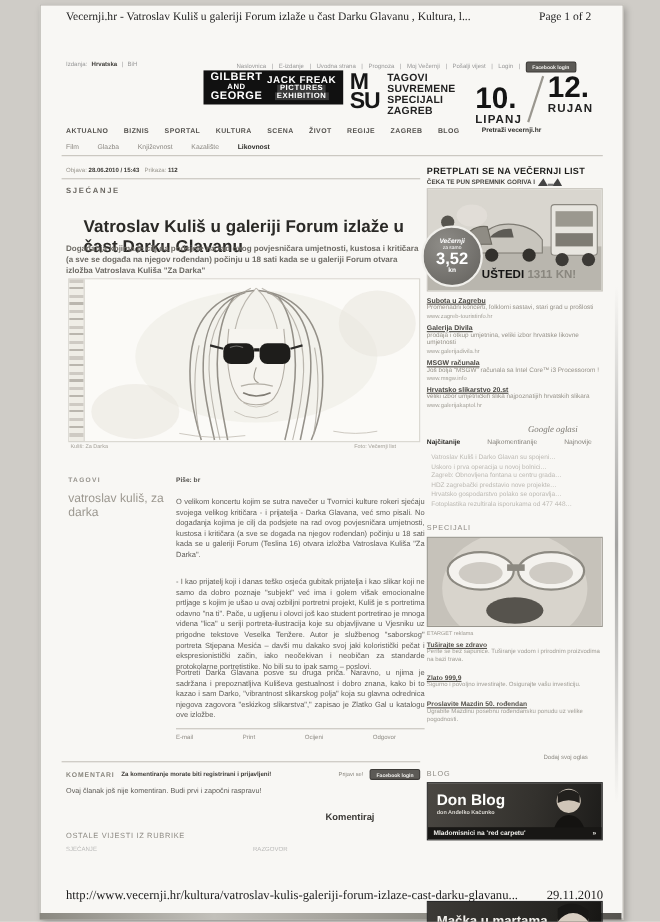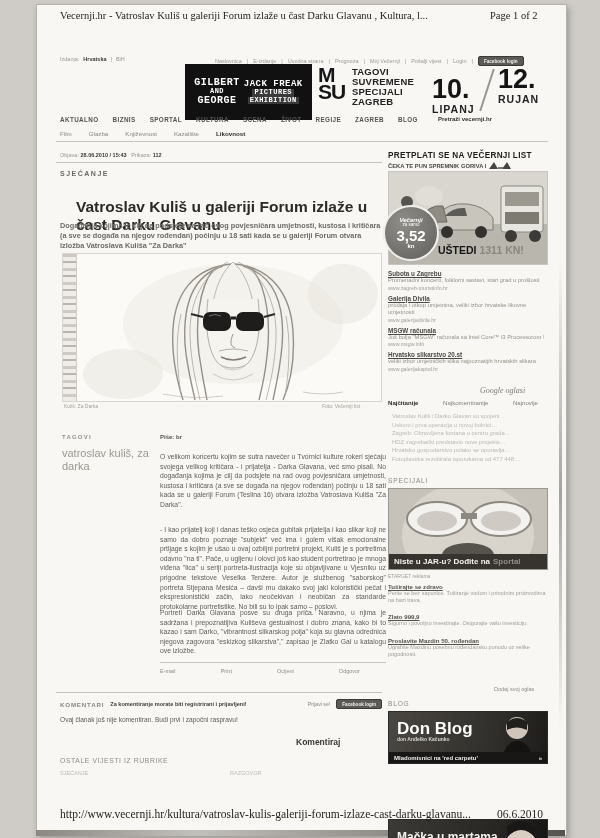--- a/index.html
+++ b/index.html
@@ -65,21 +65,21 @@
   .poplist{font-size:5.9px;color:#9a968e;line-height:8.6px;}
   .spec-label{font-size:6.6px;color:#8d8a83;letter-spacing:.8px;}
   .spec-strip{background:#37342f;color:#f4f3ef;font-size:8px;font-weight:bold;display:flex;align-items:center;padding:0 5px;}
   .spec-strip .hl{color:#8f8c85;margin-left:3px;}
   .et-label{font-size:5px;color:#a09d95;}
   .et-title{font-size:6.1px;font-weight:bold;color:#55524c;text-decoration:underline;}
   .et-desc{font-size:5.5px;color:#a09d95;line-height:7.2px;}
   .addad{font-size:5.5px;color:#8f8c85;}
   .blog-label{font-size:6.6px;color:#8d8a83;letter-spacing:.8px;}
   .blogcard{position:relative;overflow:hidden;border:1px solid #2a2a2a;}
-  .don-title{font-size:17px;font-weight:bold;color:#fdfdfb;line-height:1;}
+  .don-title{font-size:14px;font-weight:bold;color:#fdfdfb;line-height:1;}
   .don-author{font-size:5px;font-weight:bold;color:#d8d6d0;}
   .don-strip{position:absolute;left:0;right:0;bottom:0;height:11px;background:#181715;color:#efeeea;font-size:6px;font-weight:bold;display:flex;align-items:center;padding:0 5px;justify-content:space-between;}
   .macka-title{font-size:12px;font-weight:bold;color:#f4f2ee;}
 </style>
 </head>
 <body>
 
 <div class="paper"></div>
 <div class="scanshadow"></div>
 <div class="bottomshade"></div>
@@ -104,21 +104,21 @@
     <span class="tiny">|</span>
   <span class="tiny">Moj Večernji</span>
     <span class="tiny">|</span>
   <span class="tiny">Pošalji vijest</span>
     <span class="tiny">|</span>
   <span class="tiny">Login</span>
     <span class="tiny">|</span>
   <span class="fb-badge">Facebook login</span>
 </div>
 
-<div class="abs gg" style="left:185px;top:64px;width:127px;height:56px;font-family:Liberation Mono, monospace;">
+<div class="abs gg" style="left:185px;top:64px;width:127px;height:31px;">
   <span class="col" style="font-size:10px;">
     <span>GILBERT</span>
     <span style="font-size:7px;">AND</span>
     <span>GEORGE</span>
   </span>
   <span class="col" style="font-size:9px;">
     <span>JACK FREAK</span>
     <span style="font-size:7px;background:#3a3a3a;padding:0 2px;">PICTURES</span>
     <span style="font-size:7px;background:#3a3a3a;padding:0 2px;">EXHIBITION</span>
   </span>
@@ -341,24 +341,20 @@
     <rect width="158" height="80" fill="#c6c2ba"></rect>
     <ellipse cx="79" cy="46" rx="66" ry="52" fill="#d8d4cc"></ellipse>
     <ellipse cx="48" cy="30" rx="30" ry="17" fill="#f4f2ee" stroke="#8c8981" stroke-width="2"></ellipse>
     <ellipse cx="112" cy="30" rx="30" ry="17" fill="#f4f2ee" stroke="#8c8981" stroke-width="2"></ellipse>
     <rect x="72" y="24" width="16" height="6" fill="#8c8981"></rect>
     <ellipse cx="48" cy="32" rx="20" ry="10" fill="#b5b1a9" opacity="0.6"></ellipse>
     <ellipse cx="112" cy="32" rx="20" ry="10" fill="#b5b1a9" opacity="0.6"></ellipse>
     <path d="M70,56 q9,8 18,0" stroke="#6e6b64" stroke-width="2" fill="none"></path>
     <ellipse cx="79" cy="66" rx="26" ry="12" fill="#56534d"></ellipse>
   </svg>
-  <div class="spec-strip" style="position:absolute;left:0;right:0;bottom:0;height:15px;">
-    <span>Niste u JAR-u? Dođite na</span>
-    <span class="hl">Sportal</span>
-  </div>
 </div>
 
 <div class="abs et-label" style="left:388px;top:573px;">ETARGET reklama</div>
 <div class="abs" style="left:388px;top:583px;width:158px;">
   <div style="margin-bottom:9px;">
     <div class="et-title">Tuširajte se zdravo</div>
     <div class="et-desc">Perite se bez sapunice. Tuširanje vodom i prirodnim proizvodima na bazi trava.</div>
   </div>
   <div style="margin-bottom:9px;">
     <div class="et-title">Zlato 999,9</div>
@@ -387,13 +383,13 @@
 </div>
 <div class="abs blogcard" style="left:388px;top:766px;width:158px;height:36px;background:linear-gradient(100deg,#3c3a36 0%,#262522 70%,#161513 100%);">
   <svg width="158" height="36" viewBox="0 0 158 36" style="position:absolute;left:0;top:0;">
     <circle cx="132" cy="18" r="14" fill="#d8cec2"></circle>
     <path d="M118,6 q14,-10 28,2 l0,10 q-6,-8 -14,-8 q-8,0 -14,8 z" fill="#191816"></path>
   </svg>
   <div class="macka-title" style="position:absolute;left:8px;top:10px;">Mačka u martama</div>
 </div>
 
 <div class="abs serif" style="left:60px;top:808px;font-size:11.5px;">http://www.vecernji.hr/kultura/vatroslav-kulis-galeriji-forum-izlaze-cast-darku-glavanu...</div>
-<div class="abs serif" style="left:497px;top:808px;font-size:11.5px;">06.6.2010</div>
+<div class="abs serif" style="left:497px;top:808px;font-size:11.5px;">29.11.2010</div>
 
 </body></html>

